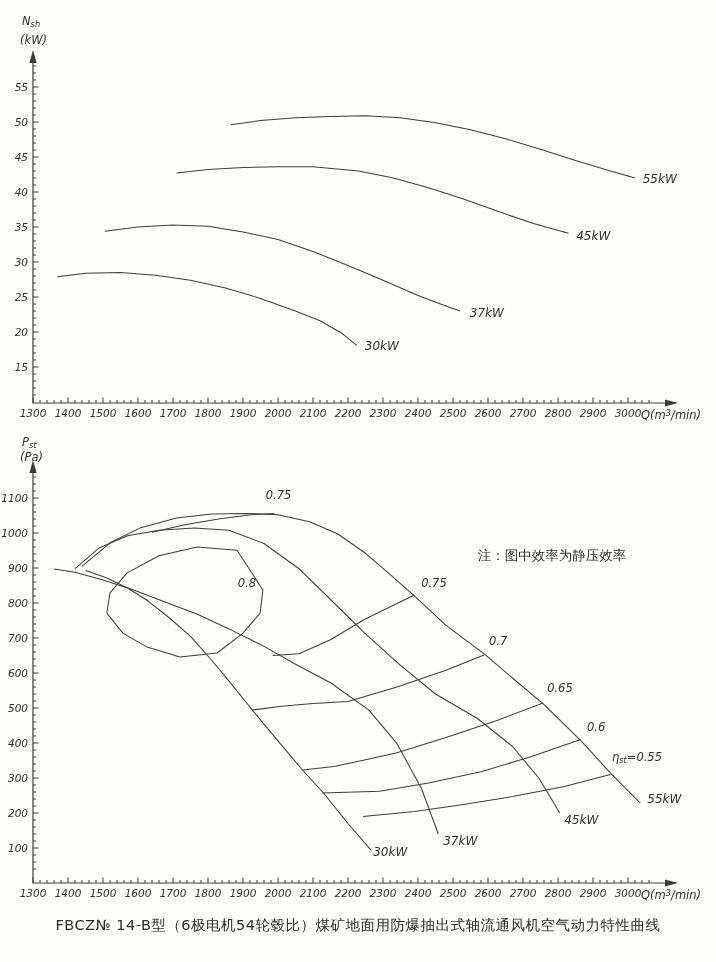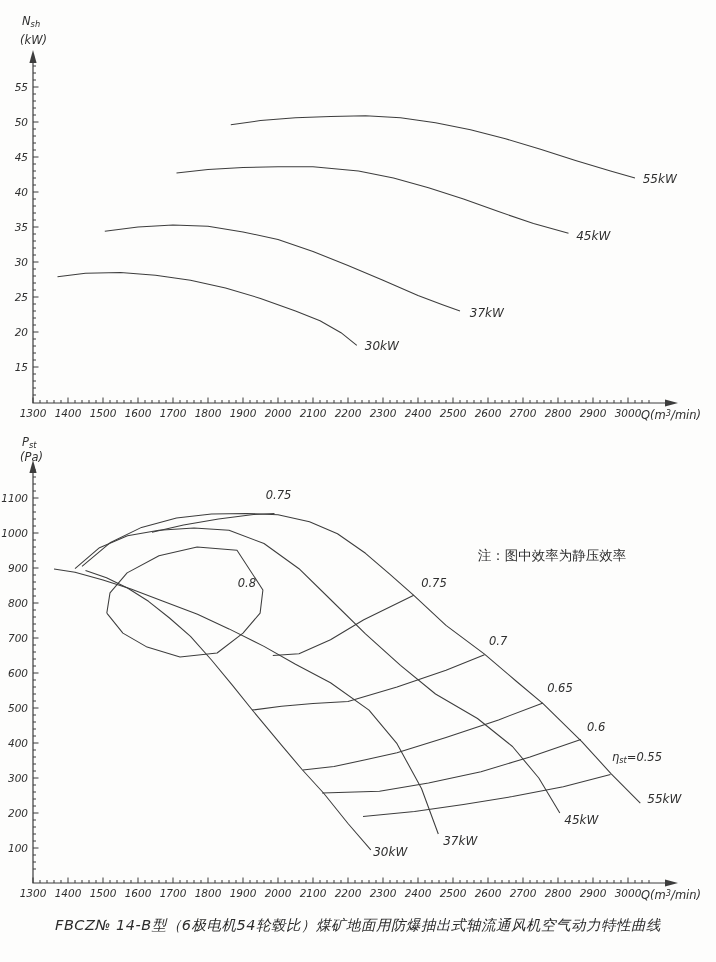--- a/index.html
+++ b/index.html
@@ -5,21 +5,21 @@
   html,body{margin:0;padding:0;background:#ffffff;}
   .page{position:relative;width:716px;height:962px;background:#fdfdfc;overflow:hidden;
         font-family:"DejaVu Sans",sans-serif;}
   svg text{font-family:"DejaVu Sans",sans-serif;fill:#2f2f2f;}
   .tick-label{font-size:10.5px;font-style:italic;}
   .curve-label{font-size:12px;font-style:italic;}
   .contour-label{font-size:11.5px;font-style:italic;}
   .axis-title{font-size:11.5px;font-style:italic;}
   .note-text{font-size:13.5px;}
   .caption{position:absolute;left:0;top:916px;width:716px;text-align:center;
-           font-size:14.5px;font-style:italic;color:#2b2b2b;letter-spacing:0.5px;}
+           font-size:14.5px;color:#2b2b2b;letter-spacing:0.5px;}
 </style>
 </head>
 <body>
 
 <div class="page">
   <svg id="charts" width="716" height="916" viewBox="0 0 716 916">
       <g>
         <path d="M33,56 L33,403 L668,403" stroke="#3d3d3d" stroke-width="1.2" fill="none"></path>
         <path d="M33,50 L29.4,63 L36.6,63 Z" fill="#3d3d3d"></path>
         <path d="M678,403 L665,399.4 L665,406.6 Z" fill="#3d3d3d"></path>

